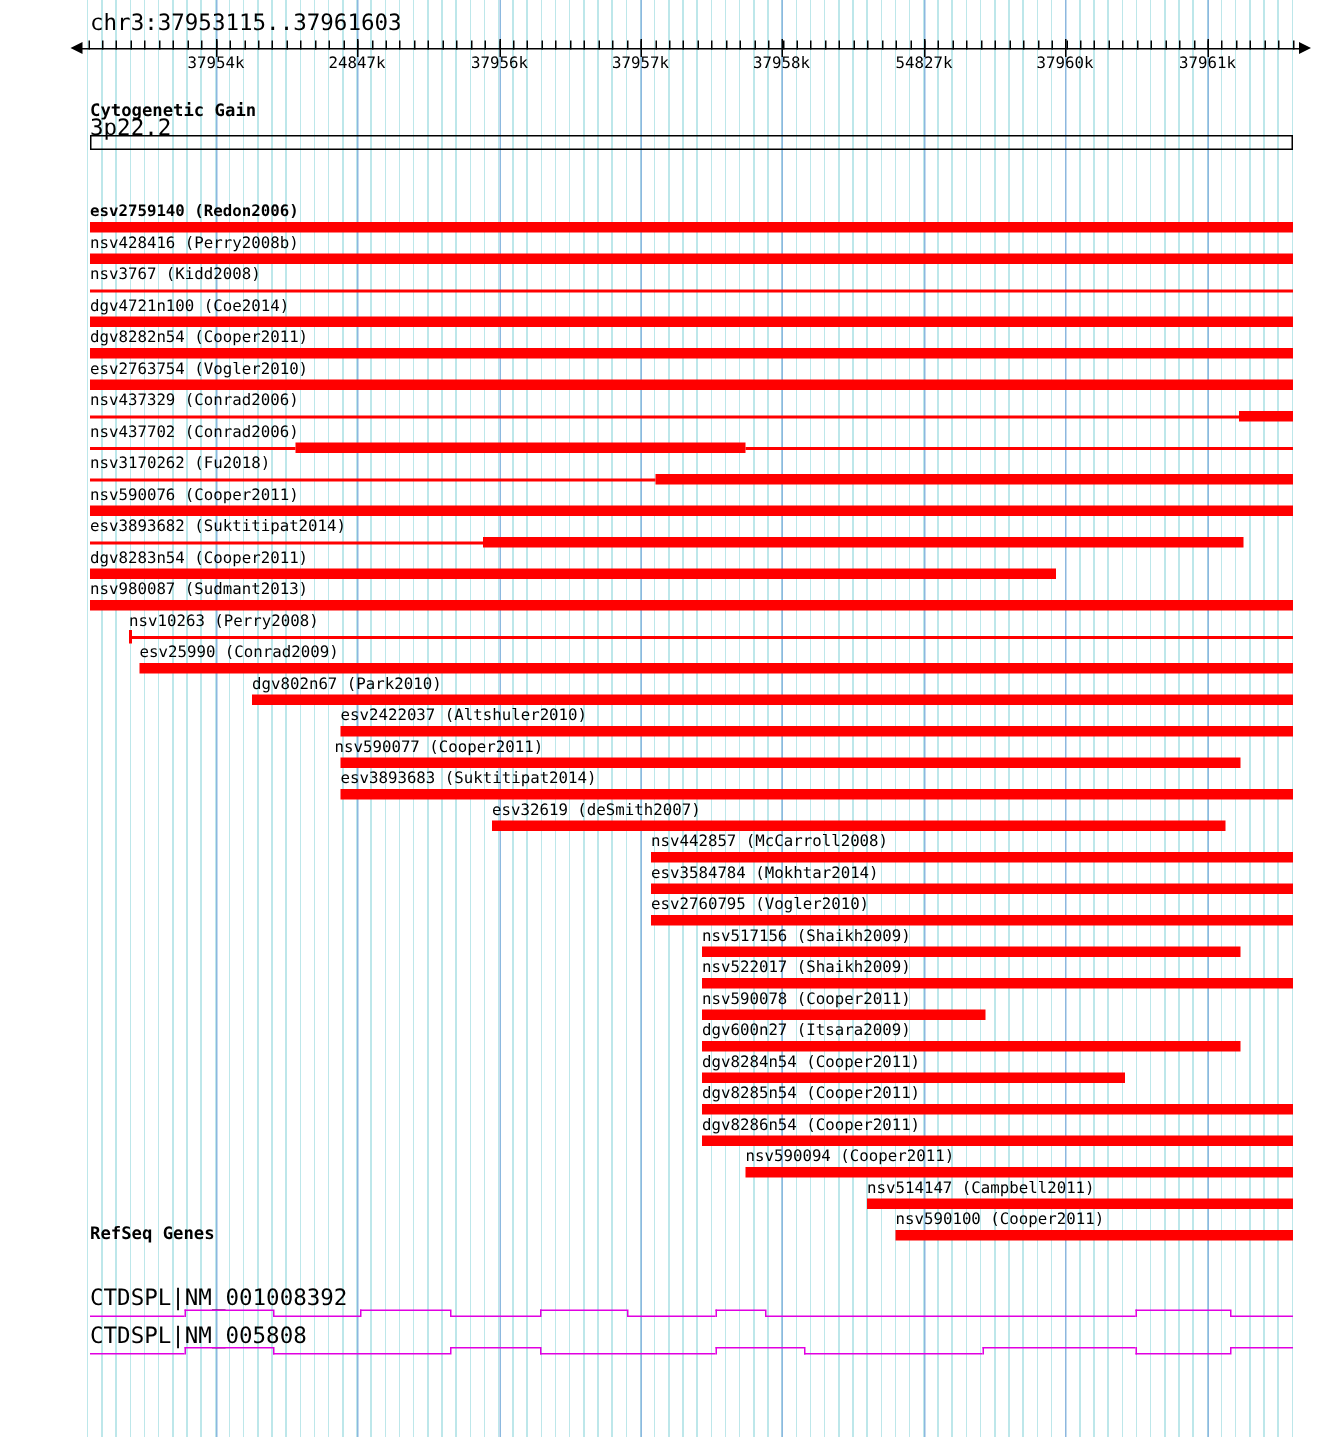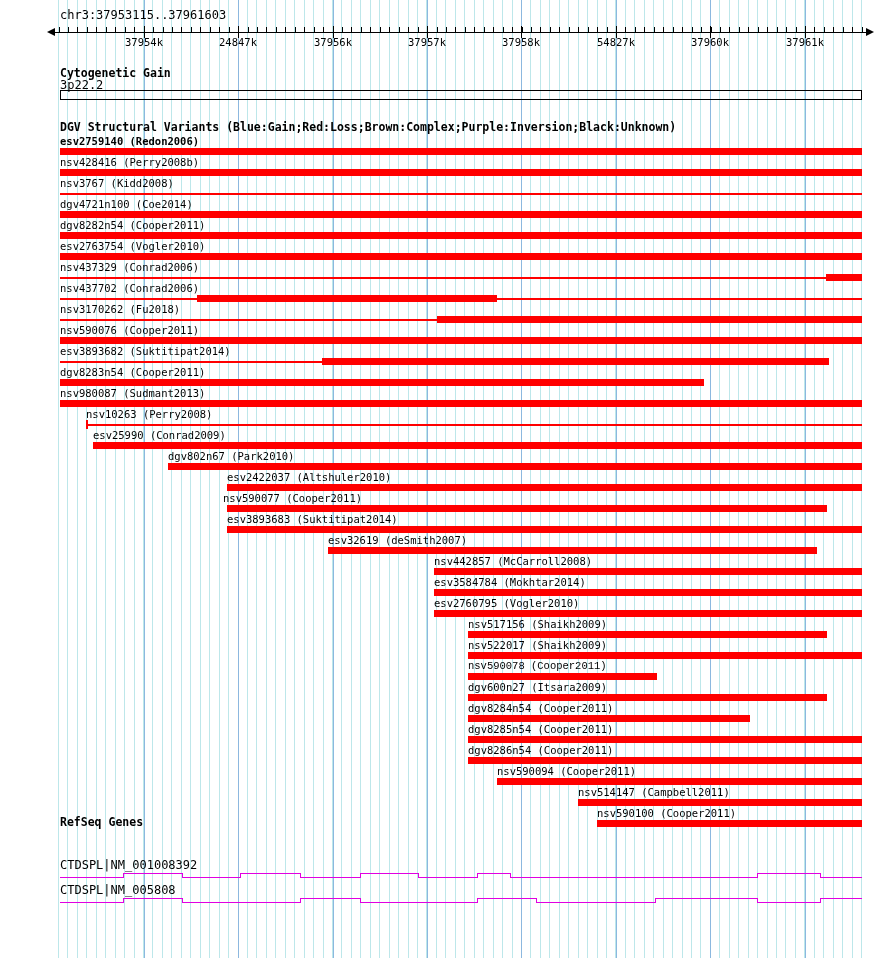--- a/index.html
+++ b/index.html
@@ -2,21 +2,21 @@
 <html><head>
 <meta charset="utf-8">
 <style>
   html,body{margin:0;padding:0;background:#fff;}
   #panel{
     position:relative;width:890px;height:958px;background:#ffffff;
     overflow:hidden;
     font-family:"DejaVu Sans Mono","Liberation Mono",monospace;
     color:#000;
   }
-  .txt{position:absolute;font-size:12px;line-height:13px;white-space:pre;}
+  .txt{position:absolute;font-size:15px;line-height:13px;white-space:pre;}
   .ttl{position:absolute;font-size:11.5px;line-height:13px;font-weight:bold;white-space:pre;}
   #gridMinor{
     position:absolute;left:58px;top:0;width:806px;height:958px;
     background:repeating-linear-gradient(to right,#bde7ea 0px,#bde7ea 1px,transparent 1px,transparent 9.448px);
   }
   .gmaj{position:absolute;top:0;width:1px;height:958px;}
   #rulerLine{position:absolute;left:54px;top:32px;width:812px;height:1px;background:#000;}
   .arrow{position:absolute;width:0;height:0;border-top:4px solid transparent;border-bottom:4px solid transparent;}
   #arrowL{left:47px;top:28px;border-right:8px solid #000;}
   #arrowR{left:866px;top:28px;border-left:8px solid #000;}
@@ -154,21 +154,20 @@
       <div class="tickMin" style="left: 833px;"></div>
       <div class="tickMin" style="left: 843px;"></div>
       <div class="tickMin" style="left: 852px;"></div>
       <div class="tickMin" style="left: 862px;"></div>
     </div>
 
   <div class="ttl" style="left:60px;top:67px;">Cytogenetic Gain</div>
   <div class="txt" style="left:60px;top:79px;">3p22.2</div>
   <div id="bandBox"></div>
 
-  <div class="ttl" style="left:60px;top:121px;">DGV Structural Variants (Blue:Gain;Red:Loss;Brown:Complex;Purple:Inversion;Black:Unknown)</div>
   <div id="variantTracks">
       <div class="vlabel" style="left: 60px; top: 135px; font-weight: bold;">esv2759140 (Redon2006)</div>
       <div class="vbarT" style="left: 60px; top: 148px; width: 802px; background: rgb(255, 0, 0);"></div>
       <div class="vlabel" style="left: 60px; top: 156px;">nsv428416 (Perry2008b)</div>
       <div class="vbarT" style="left: 60px; top: 169px; width: 802px; background: rgb(255, 0, 0);"></div>
       <div class="vlabel" style="left: 60px; top: 177px;">nsv3767 (Kidd2008)</div>
       <div class="vbart" style="left: 60px; top: 193px; width: 802px; background: rgb(255, 0, 0);"></div>
       <div class="vlabel" style="left: 60px; top: 198px;">dgv4721n100 (Coe2014)</div>
       <div class="vbarT" style="left: 60px; top: 211px; width: 802px; background: rgb(255, 0, 0);"></div>
       <div class="vlabel" style="left: 60px; top: 219px;">dgv8282n54 (Cooper2011)</div>
@@ -212,21 +211,21 @@
       <div class="vlabel" style="left: 434px; top: 555px;">nsv442857 (McCarroll2008)</div>
       <div class="vbarT" style="left: 434px; top: 568px; width: 428px; background: rgb(255, 0, 0);"></div>
       <div class="vlabel" style="left: 434px; top: 576px;">esv3584784 (Mokhtar2014)</div>
       <div class="vbarT" style="left: 434px; top: 589px; width: 428px; background: rgb(255, 0, 0);"></div>
       <div class="vlabel" style="left: 434px; top: 597px;">esv2760795 (Vogler2010)</div>
       <div class="vbarT" style="left: 434px; top: 610px; width: 428px; background: rgb(255, 0, 0);"></div>
       <div class="vlabel" style="left: 468px; top: 618px;">nsv517156 (Shaikh2009)</div>
       <div class="vbarT" style="left: 468px; top: 631px; width: 359px; background: rgb(255, 0, 0);"></div>
       <div class="vlabel" style="left: 468px; top: 639px;">nsv522017 (Shaikh2009)</div>
       <div class="vbarT" style="left: 468px; top: 652px; width: 394px; background: rgb(255, 0, 0);"></div>
-      <div class="vlabel" style="left: 468px; top: 660px; font-family: Liberation Mono, monospace;">nsv590078 (Cooper2011)</div>
+      <div class="vlabel" style="left: 468px; top: 660px;">nsv590078 (Cooper2011)</div>
       <div class="vbarT" style="left: 468px; top: 673px; width: 189px; background: rgb(255, 0, 0);"></div>
       <div class="vlabel" style="left: 468px; top: 681px;">dgv600n27 (Itsara2009)</div>
       <div class="vbarT" style="left: 468px; top: 694px; width: 359px; background: rgb(255, 0, 0);"></div>
       <div class="vlabel" style="left: 468px; top: 702px;">dgv8284n54 (Cooper2011)</div>
       <div class="vbarT" style="left: 468px; top: 715px; width: 282px; background: rgb(255, 0, 0);"></div>
       <div class="vlabel" style="left: 468px; top: 723px;">dgv8285n54 (Cooper2011)</div>
       <div class="vbarT" style="left: 468px; top: 736px; width: 394px; background: rgb(255, 0, 0);"></div>
       <div class="vlabel" style="left: 468px; top: 744px;">dgv8286n54 (Cooper2011)</div>
       <div class="vbarT" style="left: 468px; top: 757px; width: 394px; background: rgb(255, 0, 0);"></div>
       <div class="vlabel" style="left: 497px; top: 765px;">nsv590094 (Cooper2011)</div>

